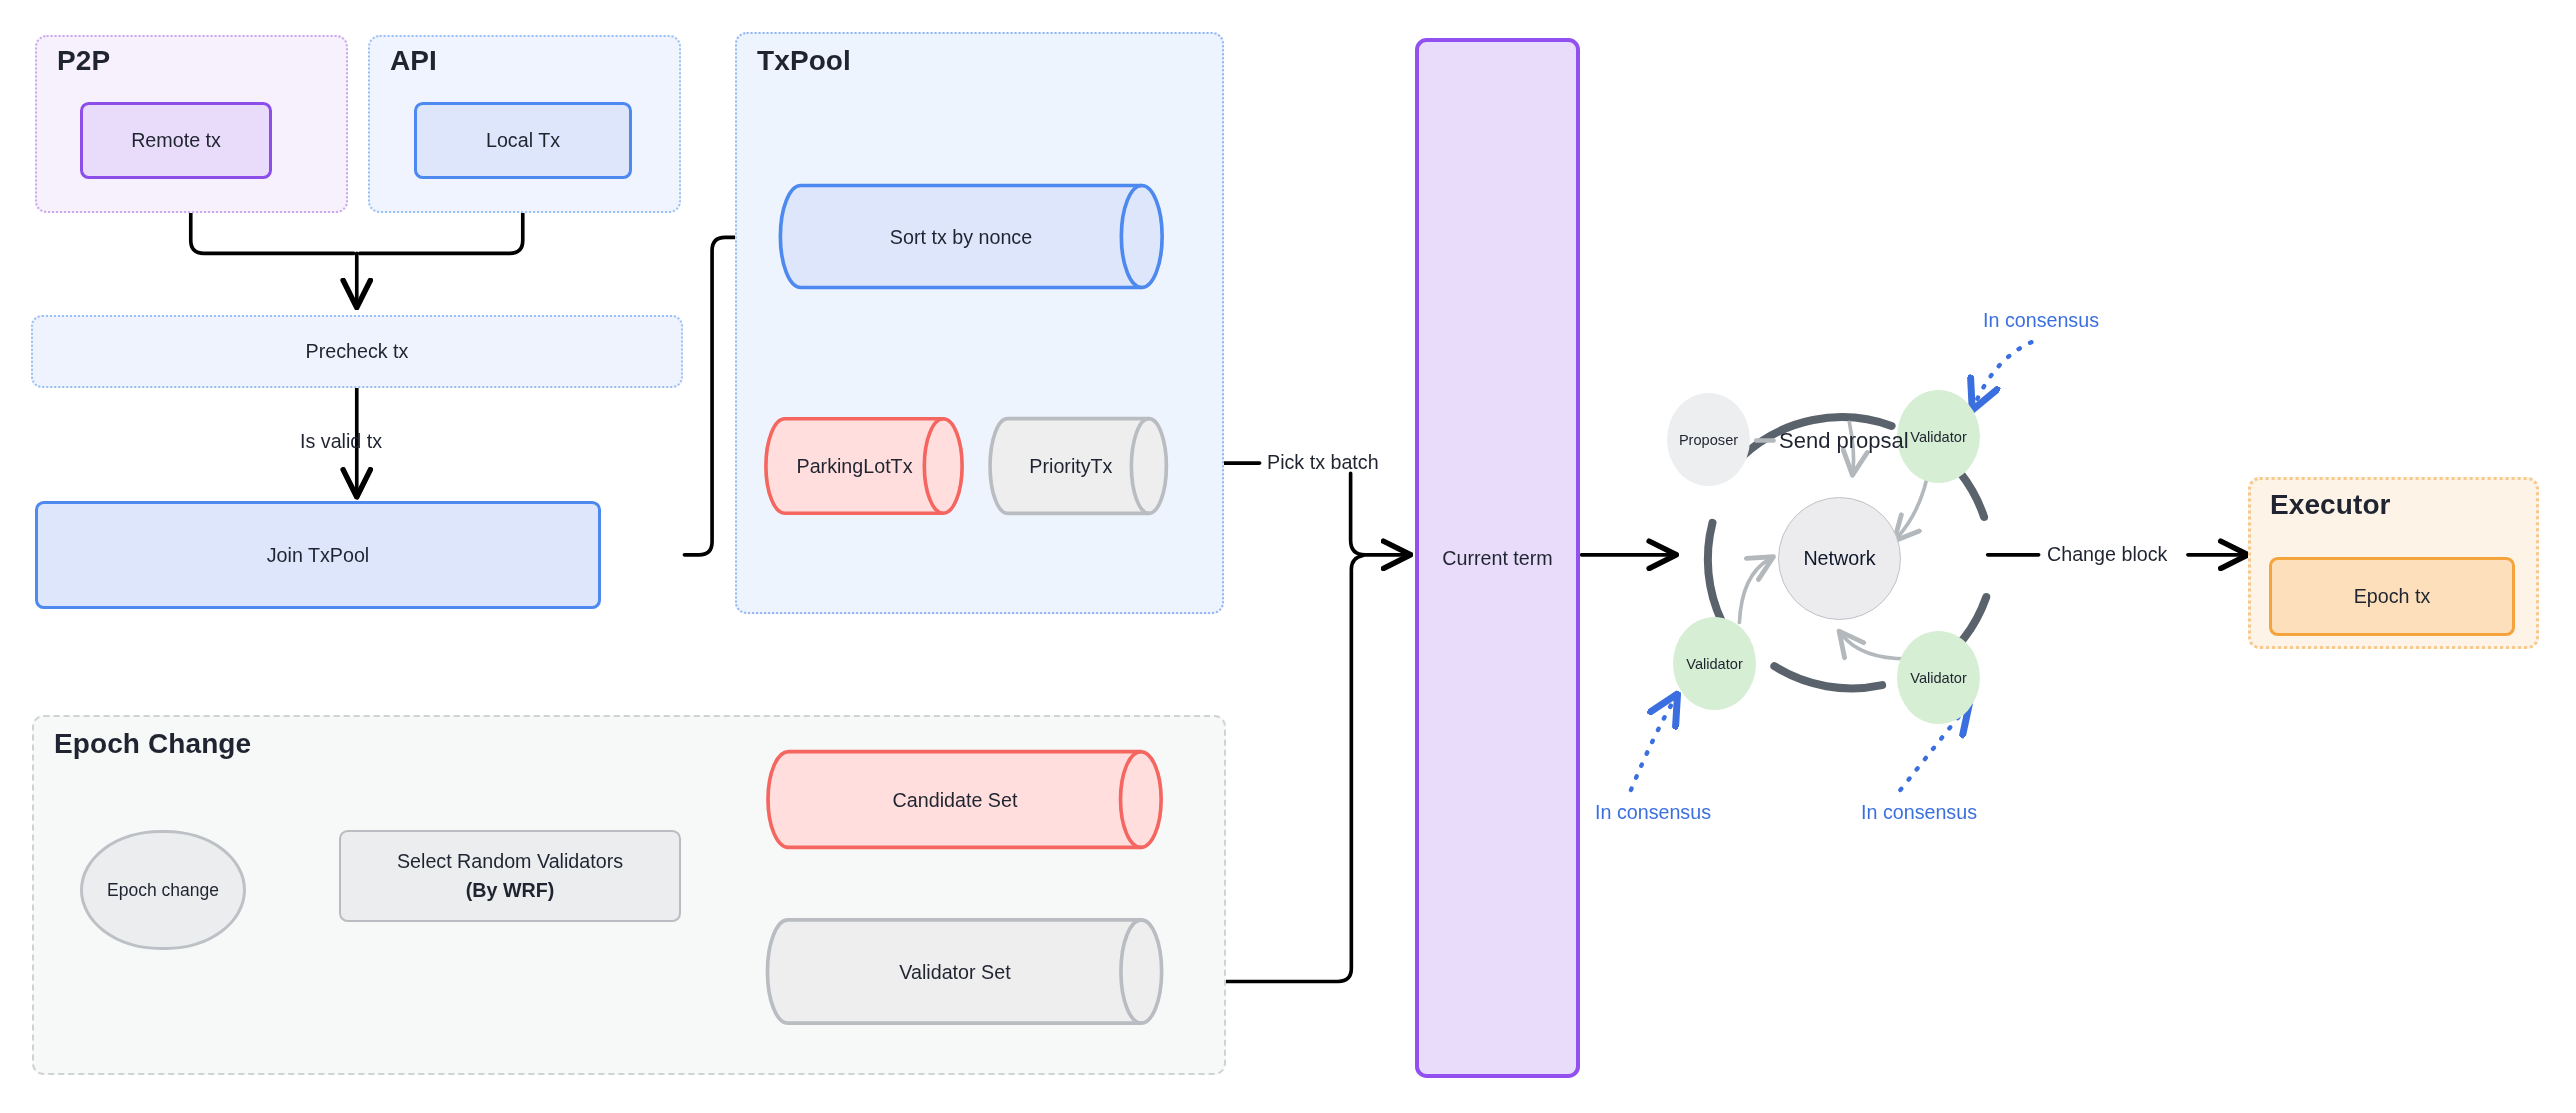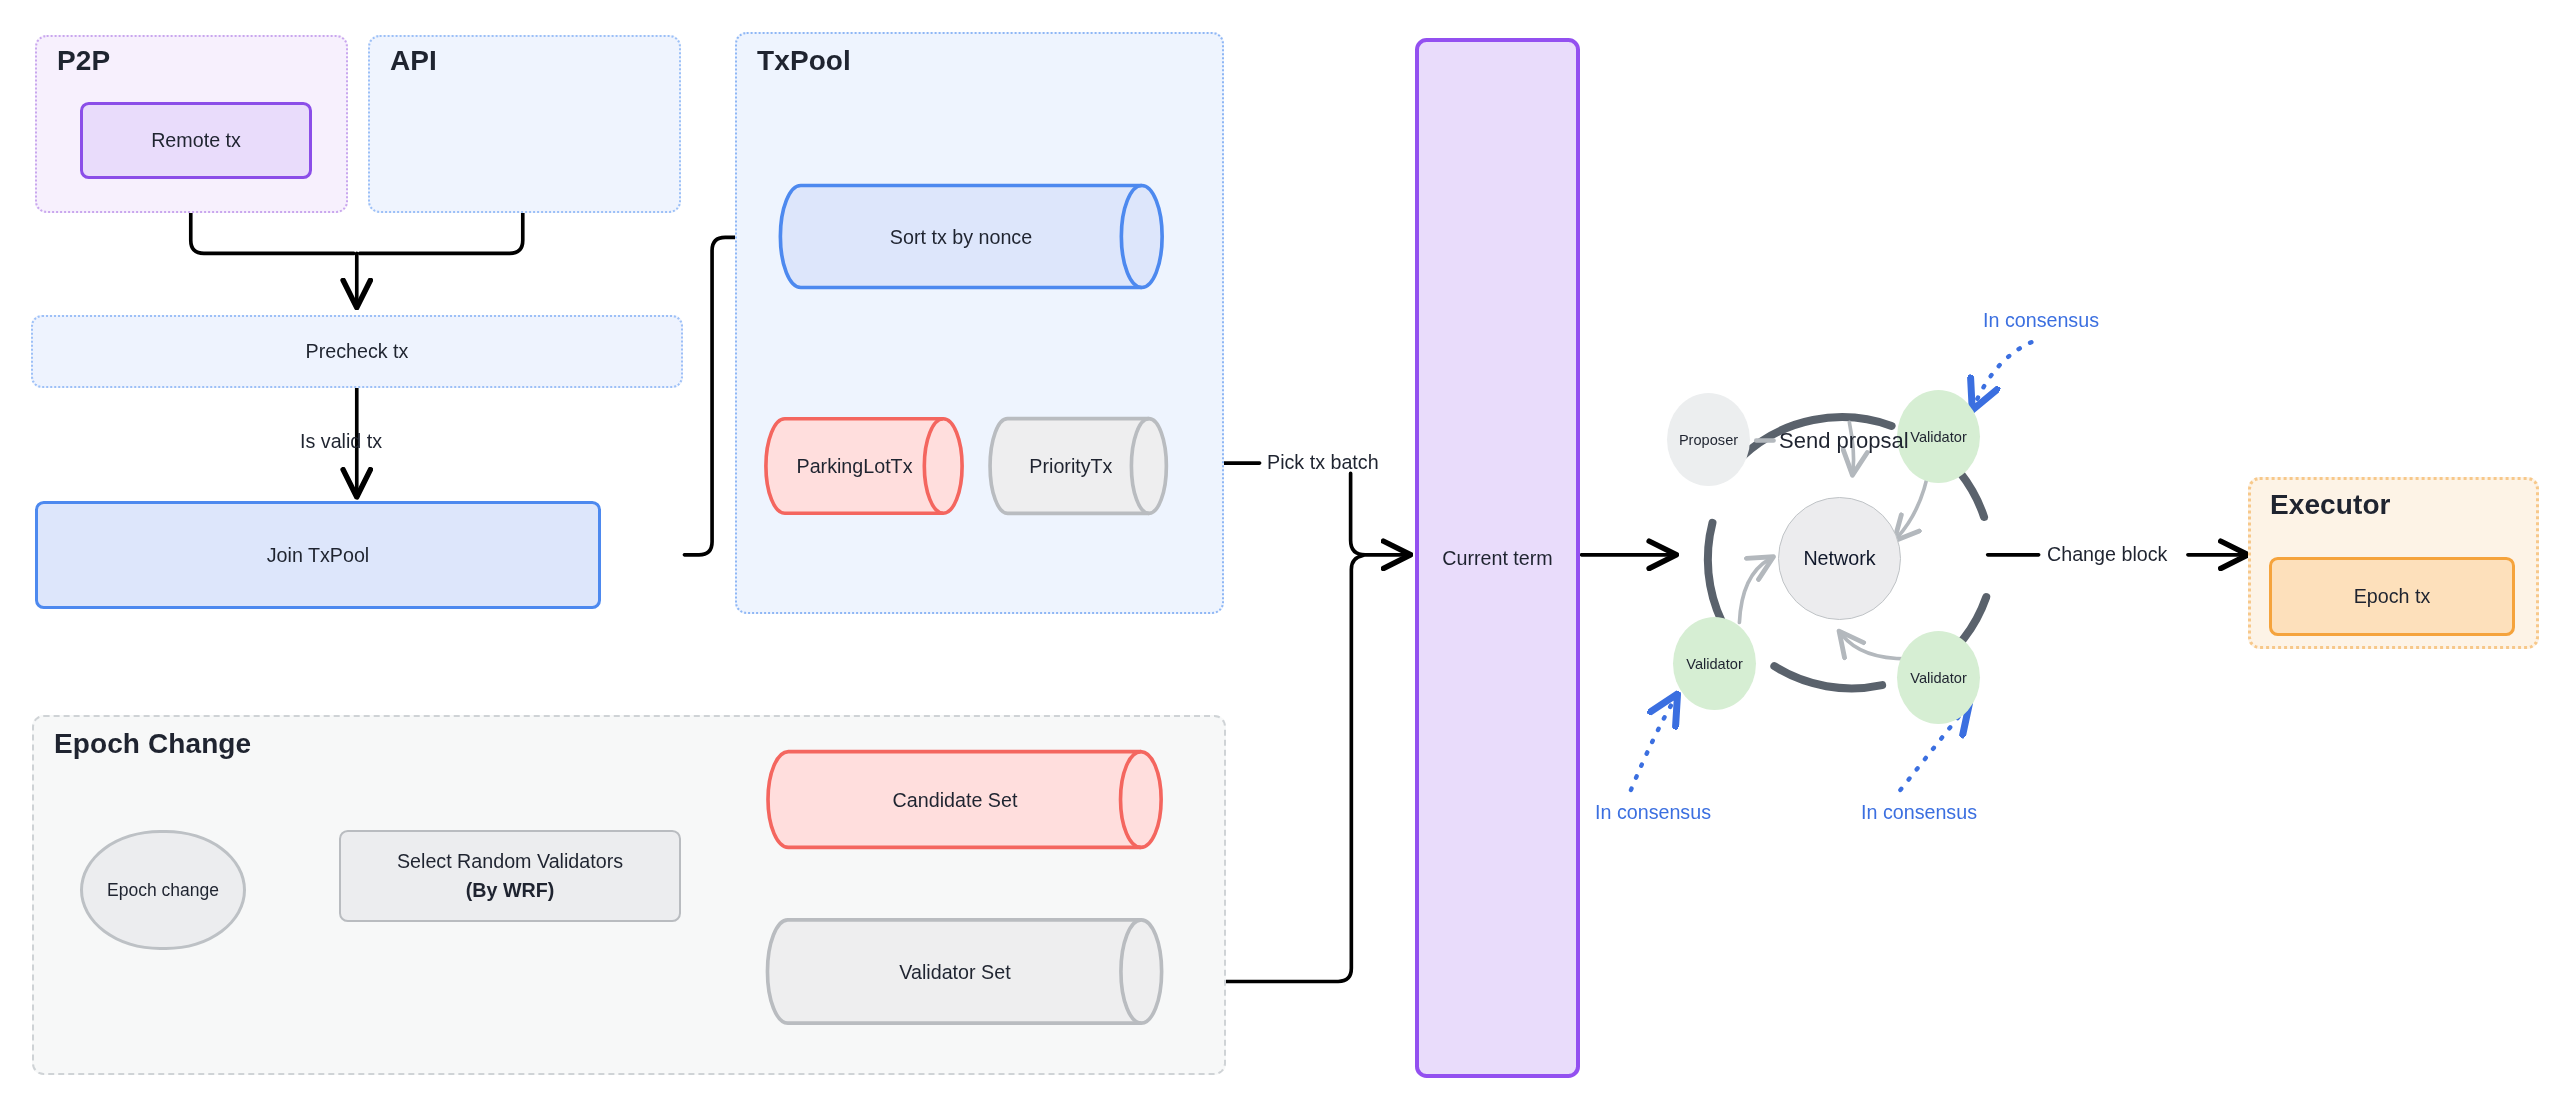--- a/index.html
+++ b/index.html
@@ -128,26 +128,29 @@
       <path d="M2790,470 Q2740,492 2712,556" marker-end="url(#ah-blue)"></path>
       <path d="M2240,1085 Q2270,1012 2300,960" marker-end="url(#ah-blue)"></path>
       <path d="M2610,1085 Q2660,1022 2700,972" marker-end="url(#ah-blue)"></path>
     </g>
 
     <line x1="2412" y1="605" x2="2436" y2="605" stroke="#b3b8bd" stroke-width="6" stroke-linecap="round"></line>
   </svg>
 
   <div class="grp grp-p2p" style="left:35px;top:35px;width:313px;height:178px;"></div>
   <div class="grp-title t-grp" style="left:57px;top:45px;">P2P</div>
-  <div class="box box-purple t-node" style="left:80px;top:102px;width:232px;height:77px;text-align:center;">
+  <div class="box box-purple t-node" style="left:80px;top:102px;width:192px;height:77px;text-align:center;">
     <span>Remote tx</span>
   </div>
 
   <div class="grp grp-api" style="left:368px;top:35px;width:313px;height:178px;"></div>
   <div class="grp-title t-grp" style="left:390px;top:45px;">API</div>
+  <div class="box box-blue t-node" style="left:414px;top:102px;width:218px;height:77px;">
+    <span>Local Tx</span>
+  </div>
 
   <div class="box box-blue-dotted t-node" style="left:31px;top:315px;width:652px;height:73px;border-radius:11px;">
     <span>Precheck tx</span>
   </div>
 
   <div class="edge-label t-edge" style="left:300px;top:430px;">Is valid tx</div>
 
   <div class="box box-blue t-node" style="left:35px;top:501px;width:566px;height:108px;">
     <span>Join TxPool</span>
   </div>

